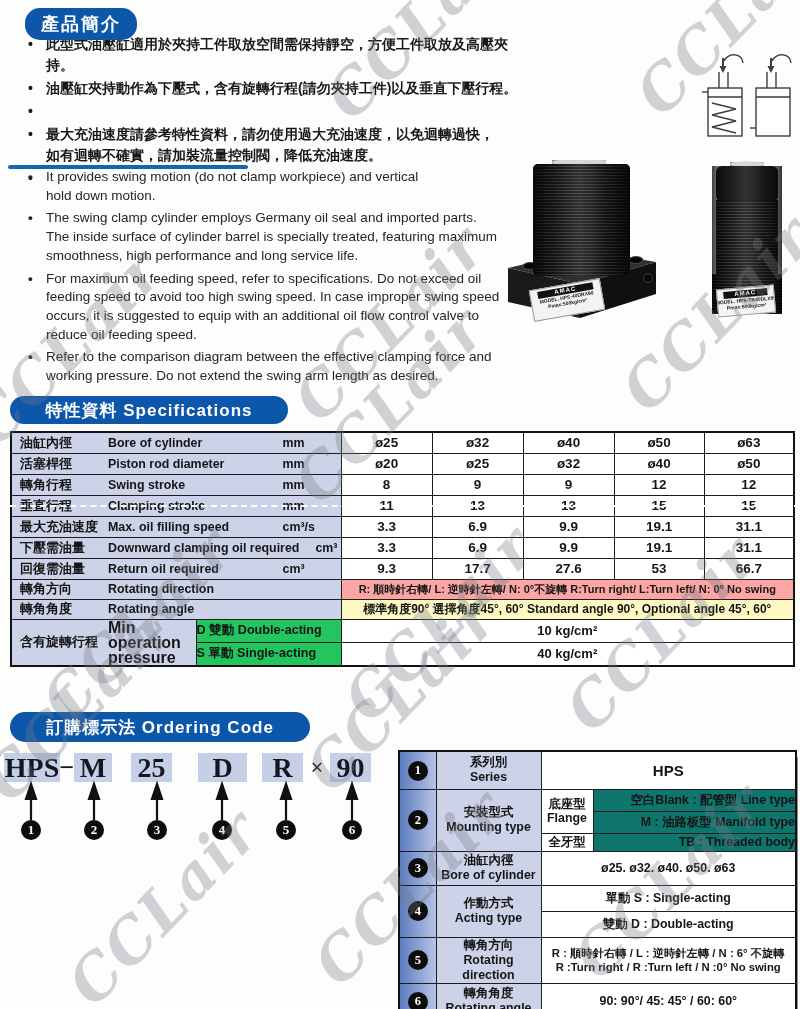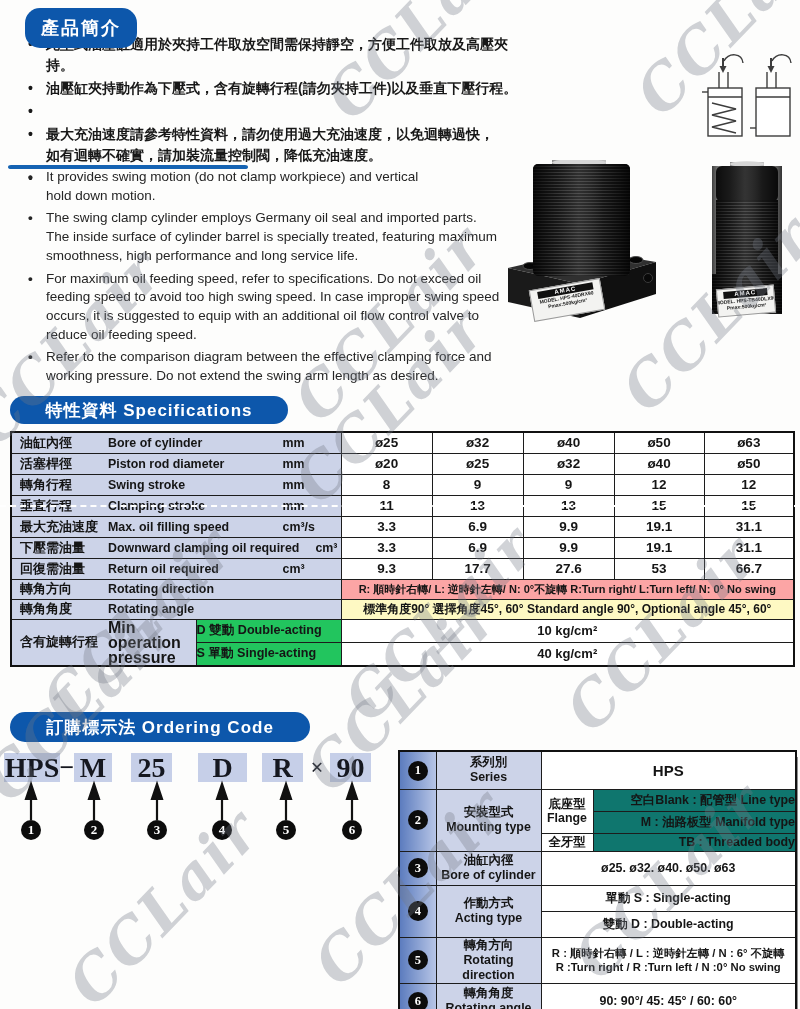--- a/index.html
+++ b/index.html
@@ -1,21 +1,21 @@
 <!DOCTYPE html>
 <html><head>
 <meta charset="utf-8">
 <style>
   html,body{margin:0;padding:0;}
   body{width:800px;height:1009px;position:relative;overflow:hidden;background:#fdfdfc;
        font-family:"Liberation Sans",sans-serif;color:#1c1c1c;}
   
   .pill{position:absolute;background:#0d57ab;color:#fff;font-weight:bold;border-radius:15px;
         display:flex;align-items:center;justify-content:center;z-index:10;}
-  #intro-pill{left:25px;top:8px;width:112px;height:40px;font-size:18px;letter-spacing:2px;font-family:Liberation Serif, serif;}
+  #intro-pill{left:25px;top:8px;width:112px;height:32px;font-size:18px;letter-spacing:2px;font-family:Liberation Serif, serif;}
   #spec-pill{left:10px;top:396px;width:278px;height:28px;font-size:17px;letter-spacing:1px;}
   #order-pill{left:10px;top:712px;width:300px;height:30px;font-size:17px;letter-spacing:1px;}
   
   .blist{position:absolute;z-index:8;}
   #zh-bullets{left:28px;top:34px;width:494px;}
   #en-bullets{left:28px;top:168px;width:478px;}
   .bitem{display:flex;align-items:flex-start;}
   .bdot{width:18px;flex:0 0 18px;font-weight:bold;}
   .btxt{white-space:pre-line;}
   #zh-bullets .bitem{font-size:14px;font-weight:bold;line-height:21px;margin-bottom:2px;color:#181818;}

